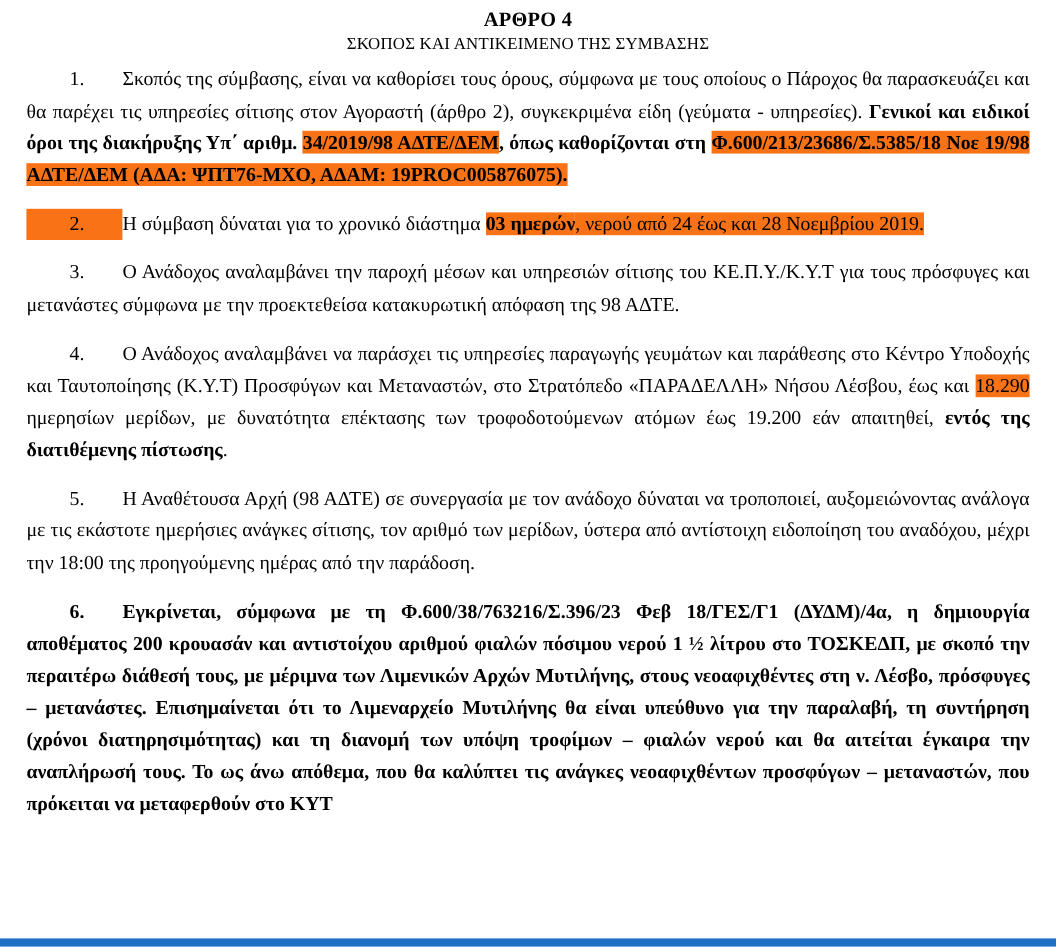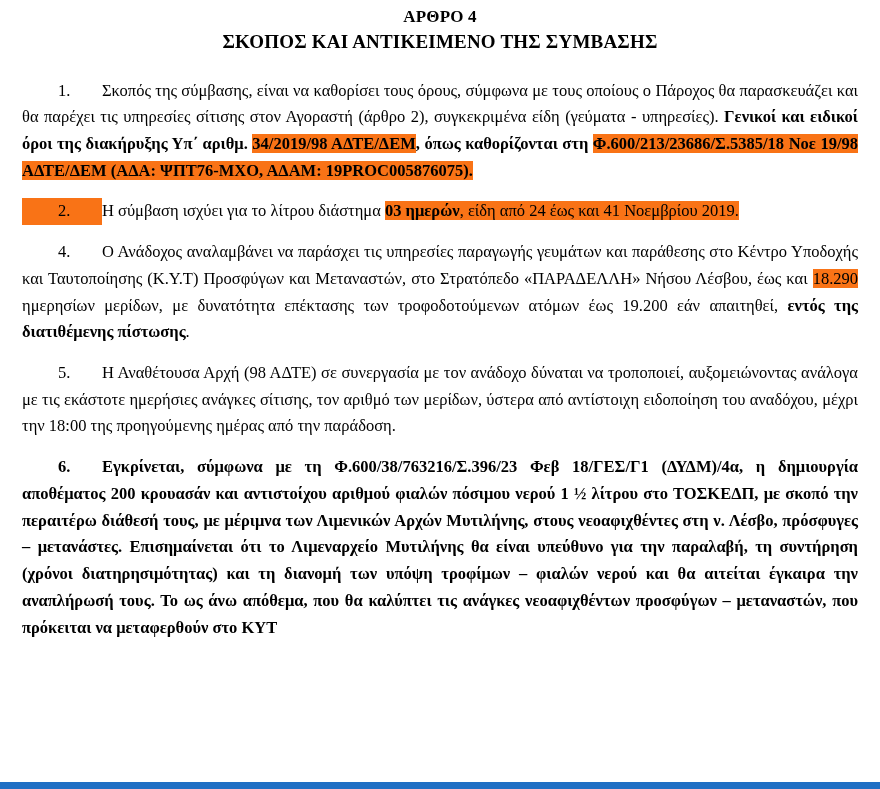--- a/index.html
+++ b/index.html
@@ -24,25 +24,25 @@
   }
   .doc-title {
     text-align: center;
     font-weight: bold;
     font-size: 17px;
     letter-spacing: 0.2px;
     line-height: 1.35;
   }
   .doc-subtitle {
     text-align: center;
-    font-weight: bold;
-    font-size: 19px;
+    font-weight: normal;
+    font-size: 14px;
     letter-spacing: 0.2px;
     line-height: 1.35;
-    margin-bottom: 23px;
+    margin-bottom: 5px;
   }
   .para {
     text-align: justify;
     text-justify: inter-word;
     font-size: 16.5px;
     line-height: 1.62;
     margin: 0 0 14px 0;
     hyphens: none;
   }
   .para .num {
@@ -71,20 +71,21 @@
 </head>
 <body>
 
 <div class="page">
 
   <div class="doc-title">ΑΡΘΡΟ 4</div>
   <div class="doc-subtitle">ΣΚΟΠΟΣ ΚΑΙ ΑΝΤΙΚΕΙΜΕΝΟ ΤΗΣ ΣΥΜΒΑΣΗΣ</div>
 
   <div id="body-container">
       <div class="para"><span class="num">1.</span><span>Σκοπός της σύμβασης, είναι να καθορίσει τους όρους, σύμφωνα με τους οποίους ο Πάροχος θα παρασκευάζει και θα παρέχει τις υπηρεσίες σίτισης στον Αγοραστή (άρθρο 2), συγκεκριμένα είδη (γεύματα - υπηρεσίες). </span><span class="b">Γενικοί και ειδικοί όροι της διακήρυξης Υπ΄ αριθμ. </span><span class="hl b">34/2019/98 ΑΔΤΕ/ΔΕΜ</span><span class="b">, όπως καθορίζονται στη </span><span class="hl b">Φ.600/213/23686/Σ.5385/18 Νοε 19/98 ΑΔΤΕ/ΔΕΜ (ΑΔΑ: ΨΠΤ76-ΜΧΟ, ΑΔΑΜ: 19PROC005876075).</span></div>
-      <div class="para"><span class="num hl">2.</span><span>Η σύμβαση ισχύει για το λίτρου διάστημα </span><span class="hl b">03 ημερών</span><span class="hl">, είδη από </span><span class="hl">24 έως και 41 Νοεμβρίου 2019.</span></div>
+      <div class="para"><span class="num hl">2.</span><span>Η σύμβαση δύναται για το χρονικό διάστημα </span><span class="hl b">03 ημερών</span><span class="hl">, νερού από </span><span class="hl">24 έως και 28 Νοεμβρίου 2019.</span></div>
+      <div class="para"><span class="num">3.</span><span>Ο Ανάδοχος αναλαμβάνει την παροχή μέσων και υπηρεσιών σίτισης του ΚΕ.Π.Υ./Κ.Υ.Τ για τους πρόσφυγες και μετανάστες σύμφωνα με την προεκτεθείσα κατακυρωτική απόφαση της 98 ΑΔΤΕ.</span></div>
       <div class="para"><span class="num">4.</span><span>Ο Ανάδοχος αναλαμβάνει να παράσχει τις υπηρεσίες παραγωγής γευμάτων και παράθεσης στο Κέντρο Υποδοχής και Ταυτοποίησης (Κ.Υ.Τ) Προσφύγων και Μεταναστών, στο Στρατόπεδο «ΠΑΡΑΔΕΛΛΗ» Νήσου Λέσβου, έως και </span><span class="hl">18.290</span><span> ημερησίων μερίδων, με δυνατότητα επέκτασης των τροφοδοτούμενων ατόμων έως 19.200 εάν απαιτηθεί, </span><span class="b">εντός της διατιθέμενης πίστωσης</span><span>.</span></div>
       <div class="para"><span class="num">5.</span><span>Η Αναθέτουσα Αρχή (98 ΑΔΤΕ) σε συνεργασία με τον ανάδοχο δύναται να τροποποιεί, αυξομειώνοντας ανάλογα με τις εκάστοτε ημερήσιες ανάγκες σίτισης, τον αριθμό των μερίδων, ύστερα από αντίστοιχη ειδοποίηση του αναδόχου, μέχρι την 18:00 της προηγούμενης ημέρας από την παράδοση.</span></div>
       <div class="para bold"><span class="num">6.</span><span class="b">Εγκρίνεται, σύμφωνα με τη Φ.600/38/763216/Σ.396/23 Φεβ 18/ΓΕΣ/Γ1 (ΔΥΔΜ)/4α, η δημιουργία αποθέματος 200 κρουασάν και αντιστοίχου αριθμού φιαλών πόσιμου νερού 1 ½ λίτρου στο ΤΟΣΚΕΔΠ, με σκοπό την περαιτέρω διάθεσή τους, με μέριμνα των Λιμενικών Αρχών Μυτιλήνης, στους νεοαφιχθέντες στη ν. Λέσβο, πρόσφυγες – μετανάστες. Επισημαίνεται ότι το Λιμεναρχείο Μυτιλήνης θα είναι υπεύθυνο για την παραλαβή, τη συντήρηση (χρόνοι διατηρησιμότητας) και τη διανομή των υπόψη τροφίμων – φιαλών νερού και θα αιτείται έγκαιρα την αναπλήρωσή τους. Το ως άνω απόθεμα, που θα καλύπτει τις ανάγκες νεοαφιχθέντων προσφύγων – μεταναστών, που πρόκειται να μεταφερθούν στο ΚΥΤ</span></div>
     </div>
 
   <div class="bottom-bar"></div>
 </div>
 
 </body></html>

